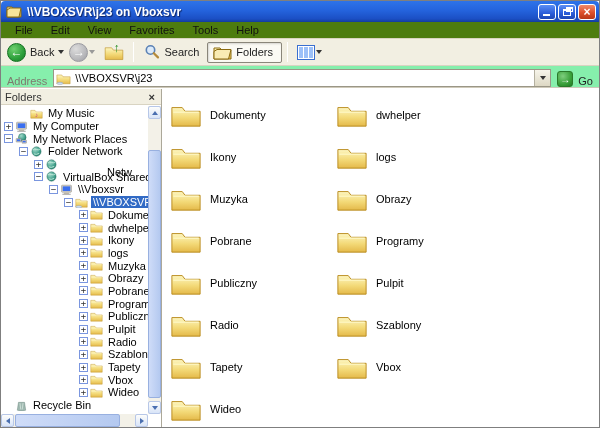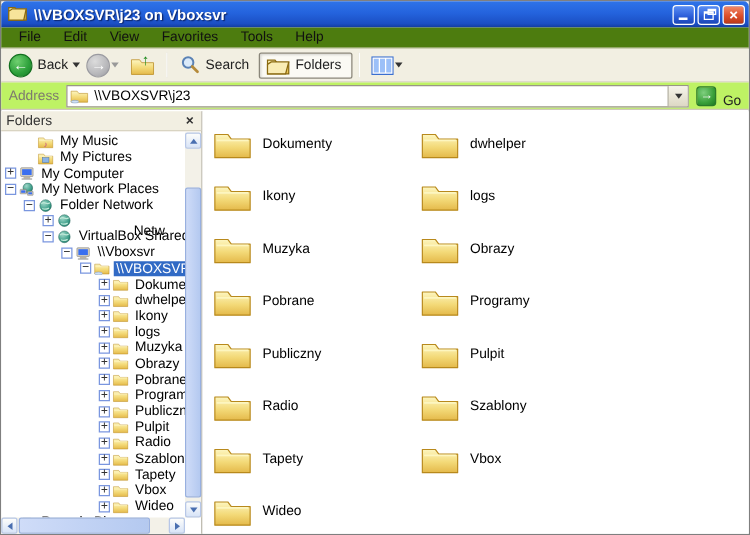--- a/index.html
+++ b/index.html
@@ -34,21 +34,21 @@
   .circle-btn.fwd { background:radial-gradient(circle at 35% 30%,#dcdcdc,#b9b9bc 60%,#9a9aa0); border:1px solid #9a9aa0; }
   .tb-label { margin:0 3px 0 4px; color:#222; }
   .caret-down { width:0; height:0; border-left:3px solid transparent; border-right:3px solid transparent; border-top:4px solid #333; margin:0 5px 0 1px; }
   .caret-down.dim { border-top-color:#999; }
   .tb-sep { width:1px; height:20px; background:#d4cfbc; border-right:1px solid #fff; margin:0 5px; }
   .tb-btn { display:flex; align-items:center; padding:2px 5px; border-radius:2px; }
   .tb-btn.pressed { background:#fbfaf4; border:1px solid #8a867a; box-shadow:inset 1px 1px 2px rgba(0,0,0,.15); }
   .views-wrap { display:flex; align-items:center; padding:2px 4px; }
 
   
-  .addressbar { height:22px; background:#bef264; border-bottom:1px solid #cfcaba; display:flex; align-items:center; padding:0 4px; }
+  .addressbar { height:22px; background:#86efac; border-bottom:1px solid #cfcaba; display:flex; align-items:flex-end; padding:0 4px; }
   .addr-label { color:#7d7a6e; margin:0 6px 0 2px; }
   .addr-combo { flex:1; height:18px; background:#fff; border:1px solid #9a9686; display:flex; align-items:center; padding-left:2px; position:relative; }
   .addr-value { margin-left:4px; color:#000; }
   .addr-drop { position:absolute; right:0; top:0; width:16px; height:16px; background:linear-gradient(to bottom,#f6f4ea,#ddd8c4); border-left:1px solid #b4b0a0; display:flex; align-items:center; justify-content:center; }
   .go-btn { width:16px; height:16px; margin-left:6px; border-radius:3px; border:1px solid #2a7a2a;
     background:radial-gradient(circle at 35% 30%,#7ecf7e,#3aa03a 60%,#1f7a22); color:#fff; font-weight:bold; font-size:10px;
     display:flex; align-items:center; justify-content:center; }
   .go-label { margin:9px 2px 0 5px; color:#222; }
 
   
@@ -205,29 +205,20 @@
       </div>
       <div class="tree" id="tree">
           <div class="trow" style="padding-left: 18px;">
             <span class="tspacer"></span>
             <span class="ticon"><svg width="13" height="11" viewBox="0 0 34 28" preserveAspectRatio="none">
                 <path d="M2 6 h11 l3 4 h16 v16 H2 Z" fill="url(#fg)" stroke="#b8891c" stroke-linejoin="round"></path>
                 <path d="M3.5 11 h27" stroke="#fdf6c0" stroke-width="1.5"></path>
                 <text x="13" y="24" font-size="16" fill="#c03a8a" font-weight="bold">♪</text>
               </svg></span>
             <span class="tlabel">My Music</span>
-          </div>
-          <div class="trow" style="padding-left: 18px;">
-            <span class="tspacer"></span>
-            <span class="ticon"><svg width="13" height="11" viewBox="0 0 34 28" preserveAspectRatio="none">
-                <path d="M2 6 h11 l3 4 h16 v16 H2 Z" fill="url(#fg)" stroke="#b8891c" stroke-linejoin="round"></path>
-                <path d="M3.5 11 h27" stroke="#fdf6c0" stroke-width="1.5"></path>
-                <rect x="10" y="13" width="14" height="10" fill="#8ab4e8" stroke="#4a6fa0"></rect>
-              </svg></span>
-            <span class="tlabel">My Pictures</span>
           </div>
           <div class="trow" style="padding-left: 3px;">
             <span class="texp">+</span>
             <span class="ticon"><svg width="13" height="11" viewBox="0 0 34 28" preserveAspectRatio="none">
                 <rect x="4" y="3" width="26" height="18" rx="2" fill="#d9d2c0" stroke="#6a6a6a"></rect>
                 <rect x="7" y="6" width="20" height="12" fill="#3a6ff0"></rect>
                 <rect x="10" y="22" width="14" height="3" fill="#b9b2a0"></rect>
                 <rect x="6" y="25" width="22" height="2" fill="#8a8a8a"></rect>
               </svg></span>
             <span class="tlabel">My Computer</span>

